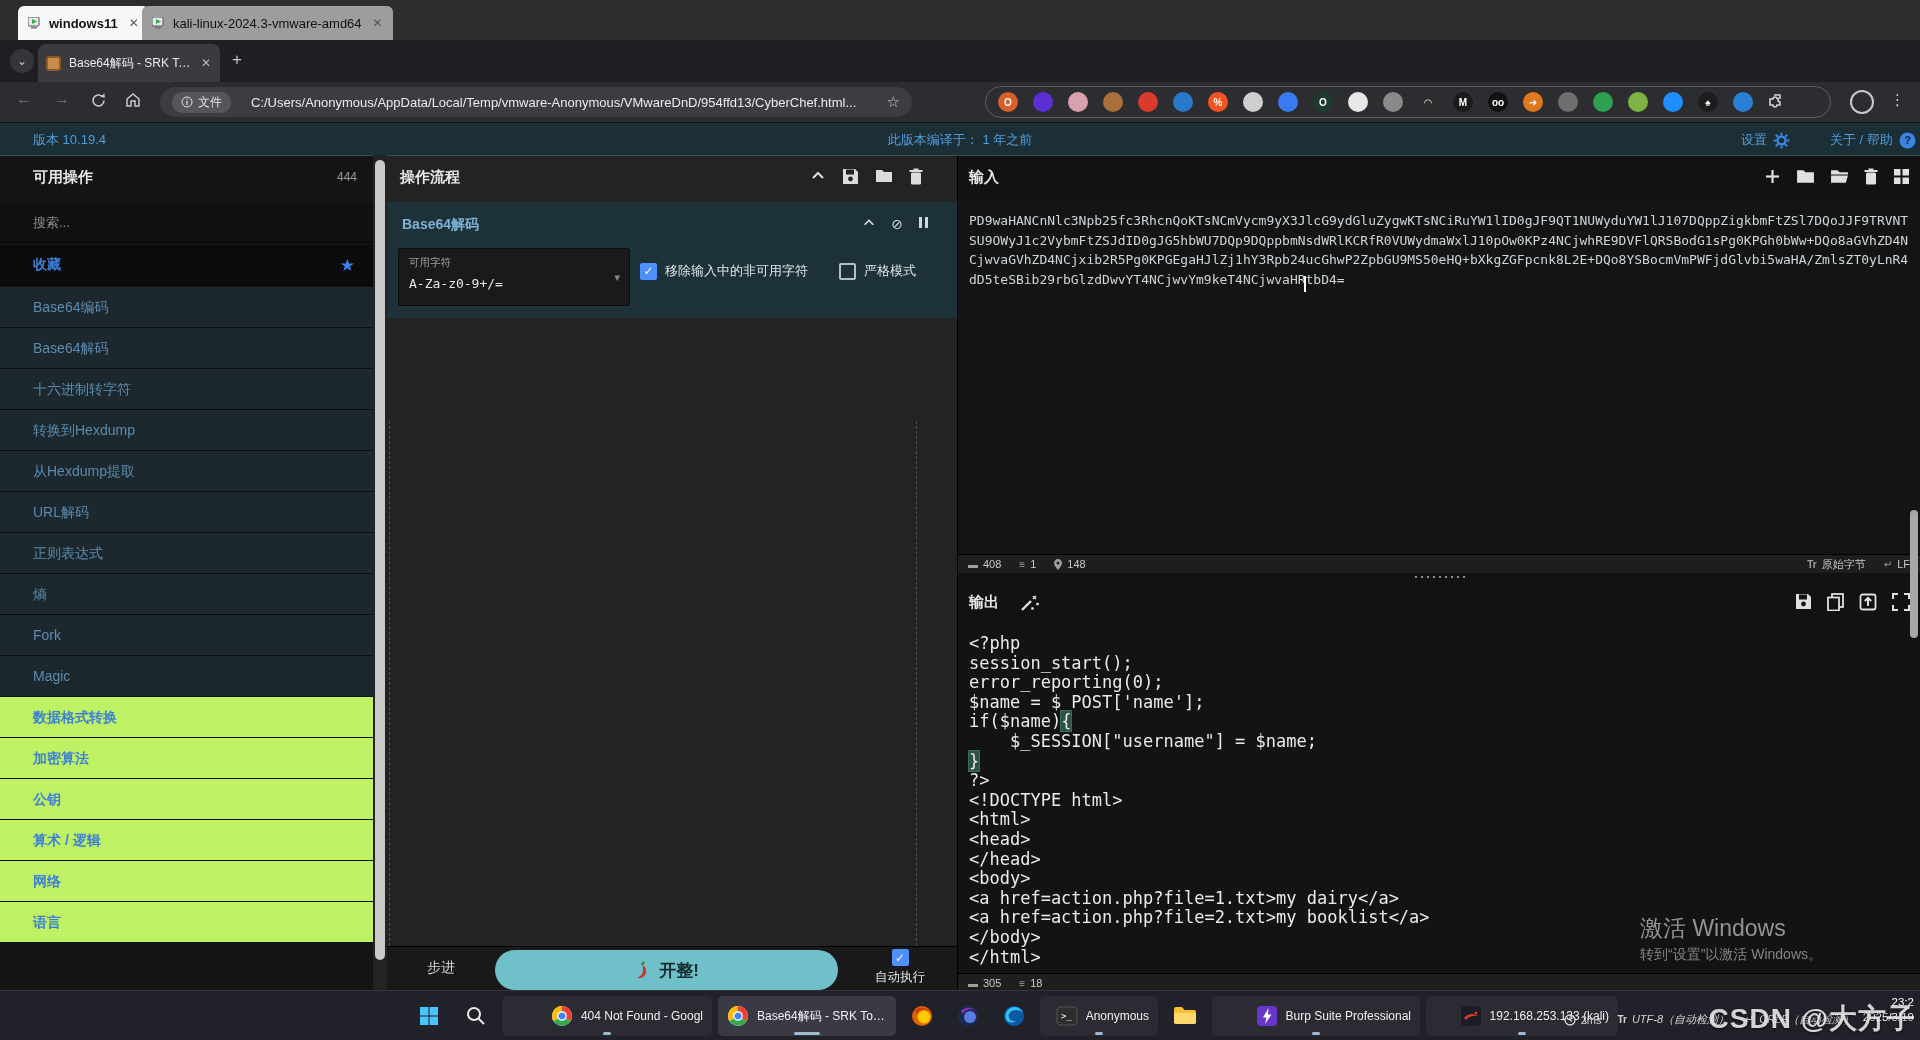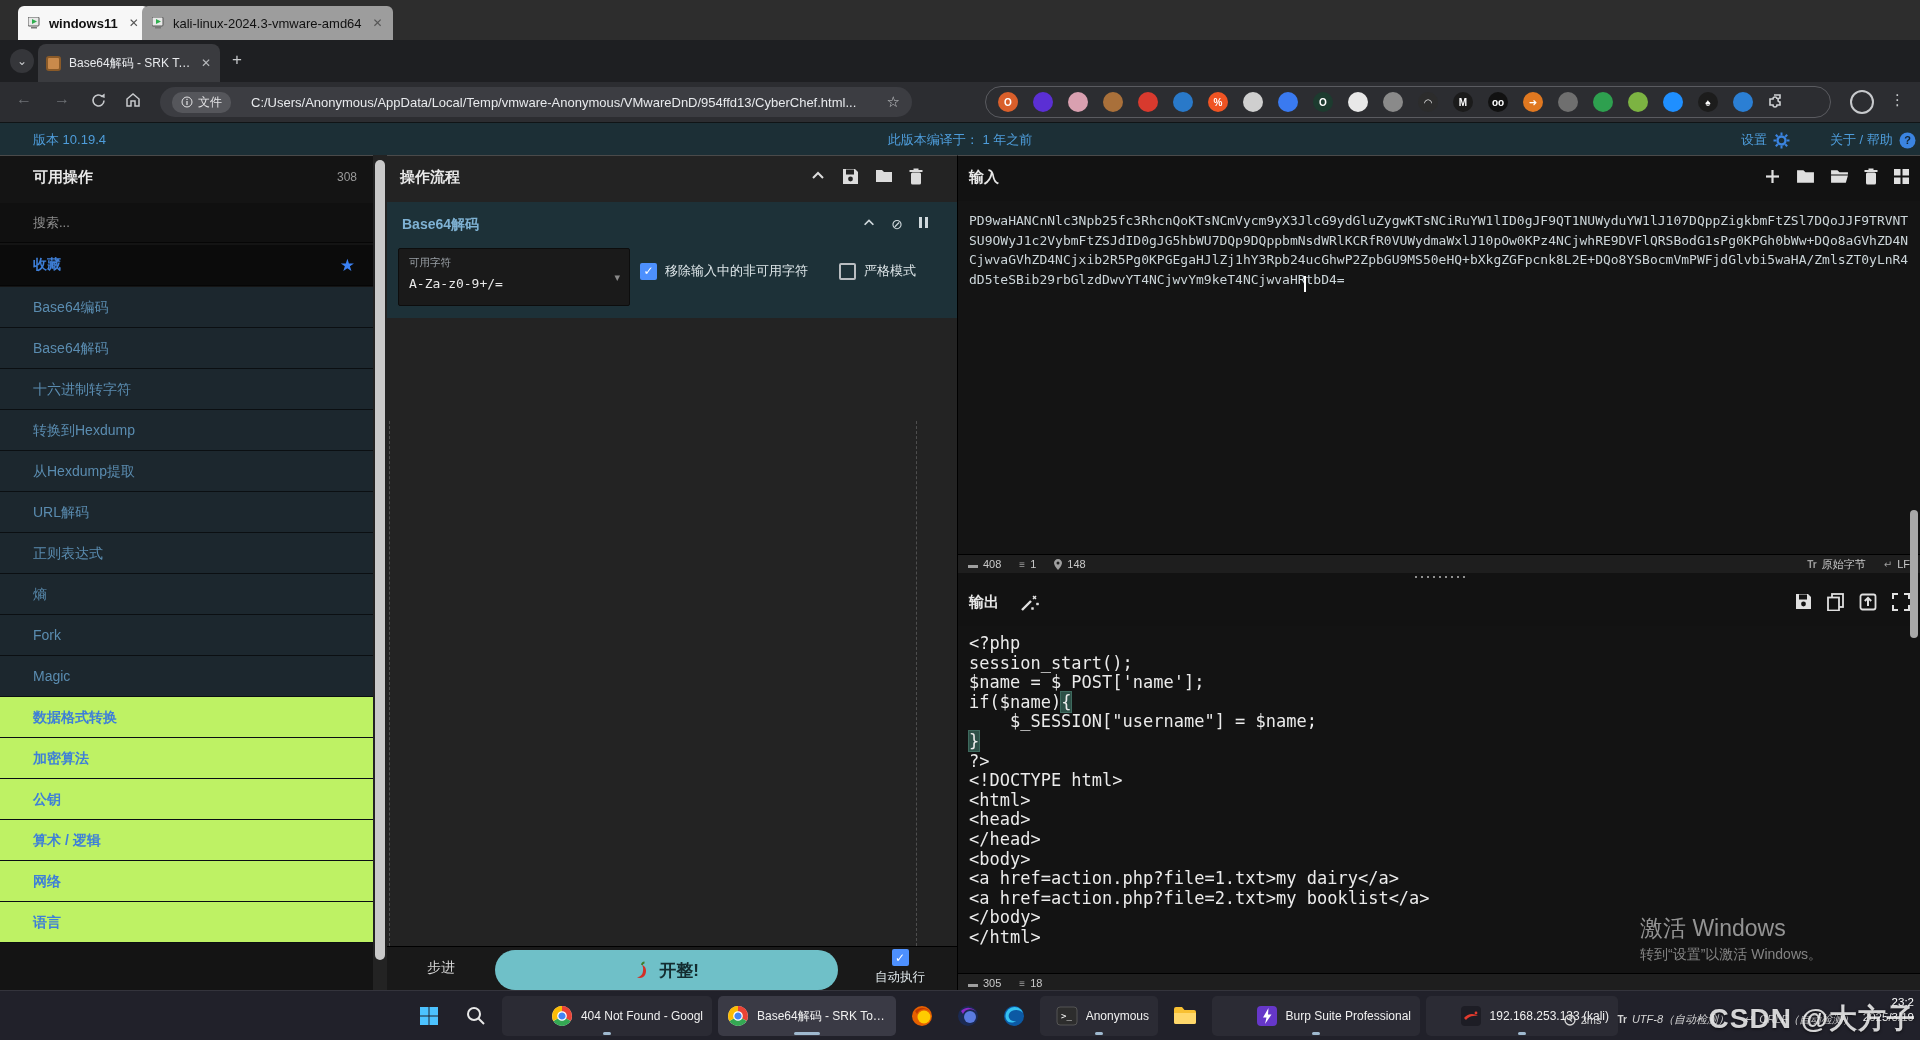--- a/index.html
+++ b/index.html
@@ -248,21 +248,21 @@
             <circle cx="8.5" cy="8.5" r="8" fill="#3b84e0"></circle>
             <text x="8.5" y="12.2" text-anchor="middle" font-size="11" font-weight="bold" fill="#12232e" font-family="Liberation Sans,sans-serif">?</text>
           </svg>
         </span>
     </div>
   </div>
 
   <div class="abs sidebar">
     <div class="sb-head">
       <span class="phead abs" style="left:33px;top:12px;">可用操作</span>
-      <span class="abs" style="right:16px;top:14px;color:#9a9a9a;font-size:12px;">308</span>
+      <span class="abs" style="right:16px;top:14px;color:#9a9a9a;font-size:12px;">444</span>
     </div>
     <div class="sb-search">搜索...</div>
     <div class="sb-fav">
       <span style="padding-left:33px;color:#3e7fd8;font-weight:bold;font-size:14px;">收藏</span>
       <span style="position:absolute;right:18px;color:#3b82f6;font-size:17px;">★</span>
     </div>
     <div class="sb-rows" id="sbrows">
         <div class="sb-row op">Base64编码</div>
         <div class="sb-row op">Base64解码</div>
         <div class="sb-row op">十六进制转字符</div>
@@ -494,20 +494,21 @@
                 <polyline points="6,17 1,17 1,12"></polyline>
               </g>
             </svg>
           </span>
       </div>
     </div>
 
     <div class="out-content" id="outlines">
         <div class="codeline">&lt;?php</div>
         <div class="codeline">session_start();</div>
+        <div class="codeline">error_reporting(0);</div>
         <div class="codeline">$name = $_POST['name'];</div>
         <div class="codeline">if($name)<span class="brk">{</span></div>
         <div class="codeline">    $_SESSION["username"] = $name;</div>
         <div class="codeline"><span class="brk">}</span></div>
         <div class="codeline">?&gt;</div>
         <div class="codeline">&lt;!DOCTYPE html&gt;</div>
         <div class="codeline">&lt;html&gt;</div>
         <div class="codeline">&lt;head&gt;</div>
         <div class="codeline">&lt;/head&gt;</div>
         <div class="codeline">&lt;body&gt;</div>

